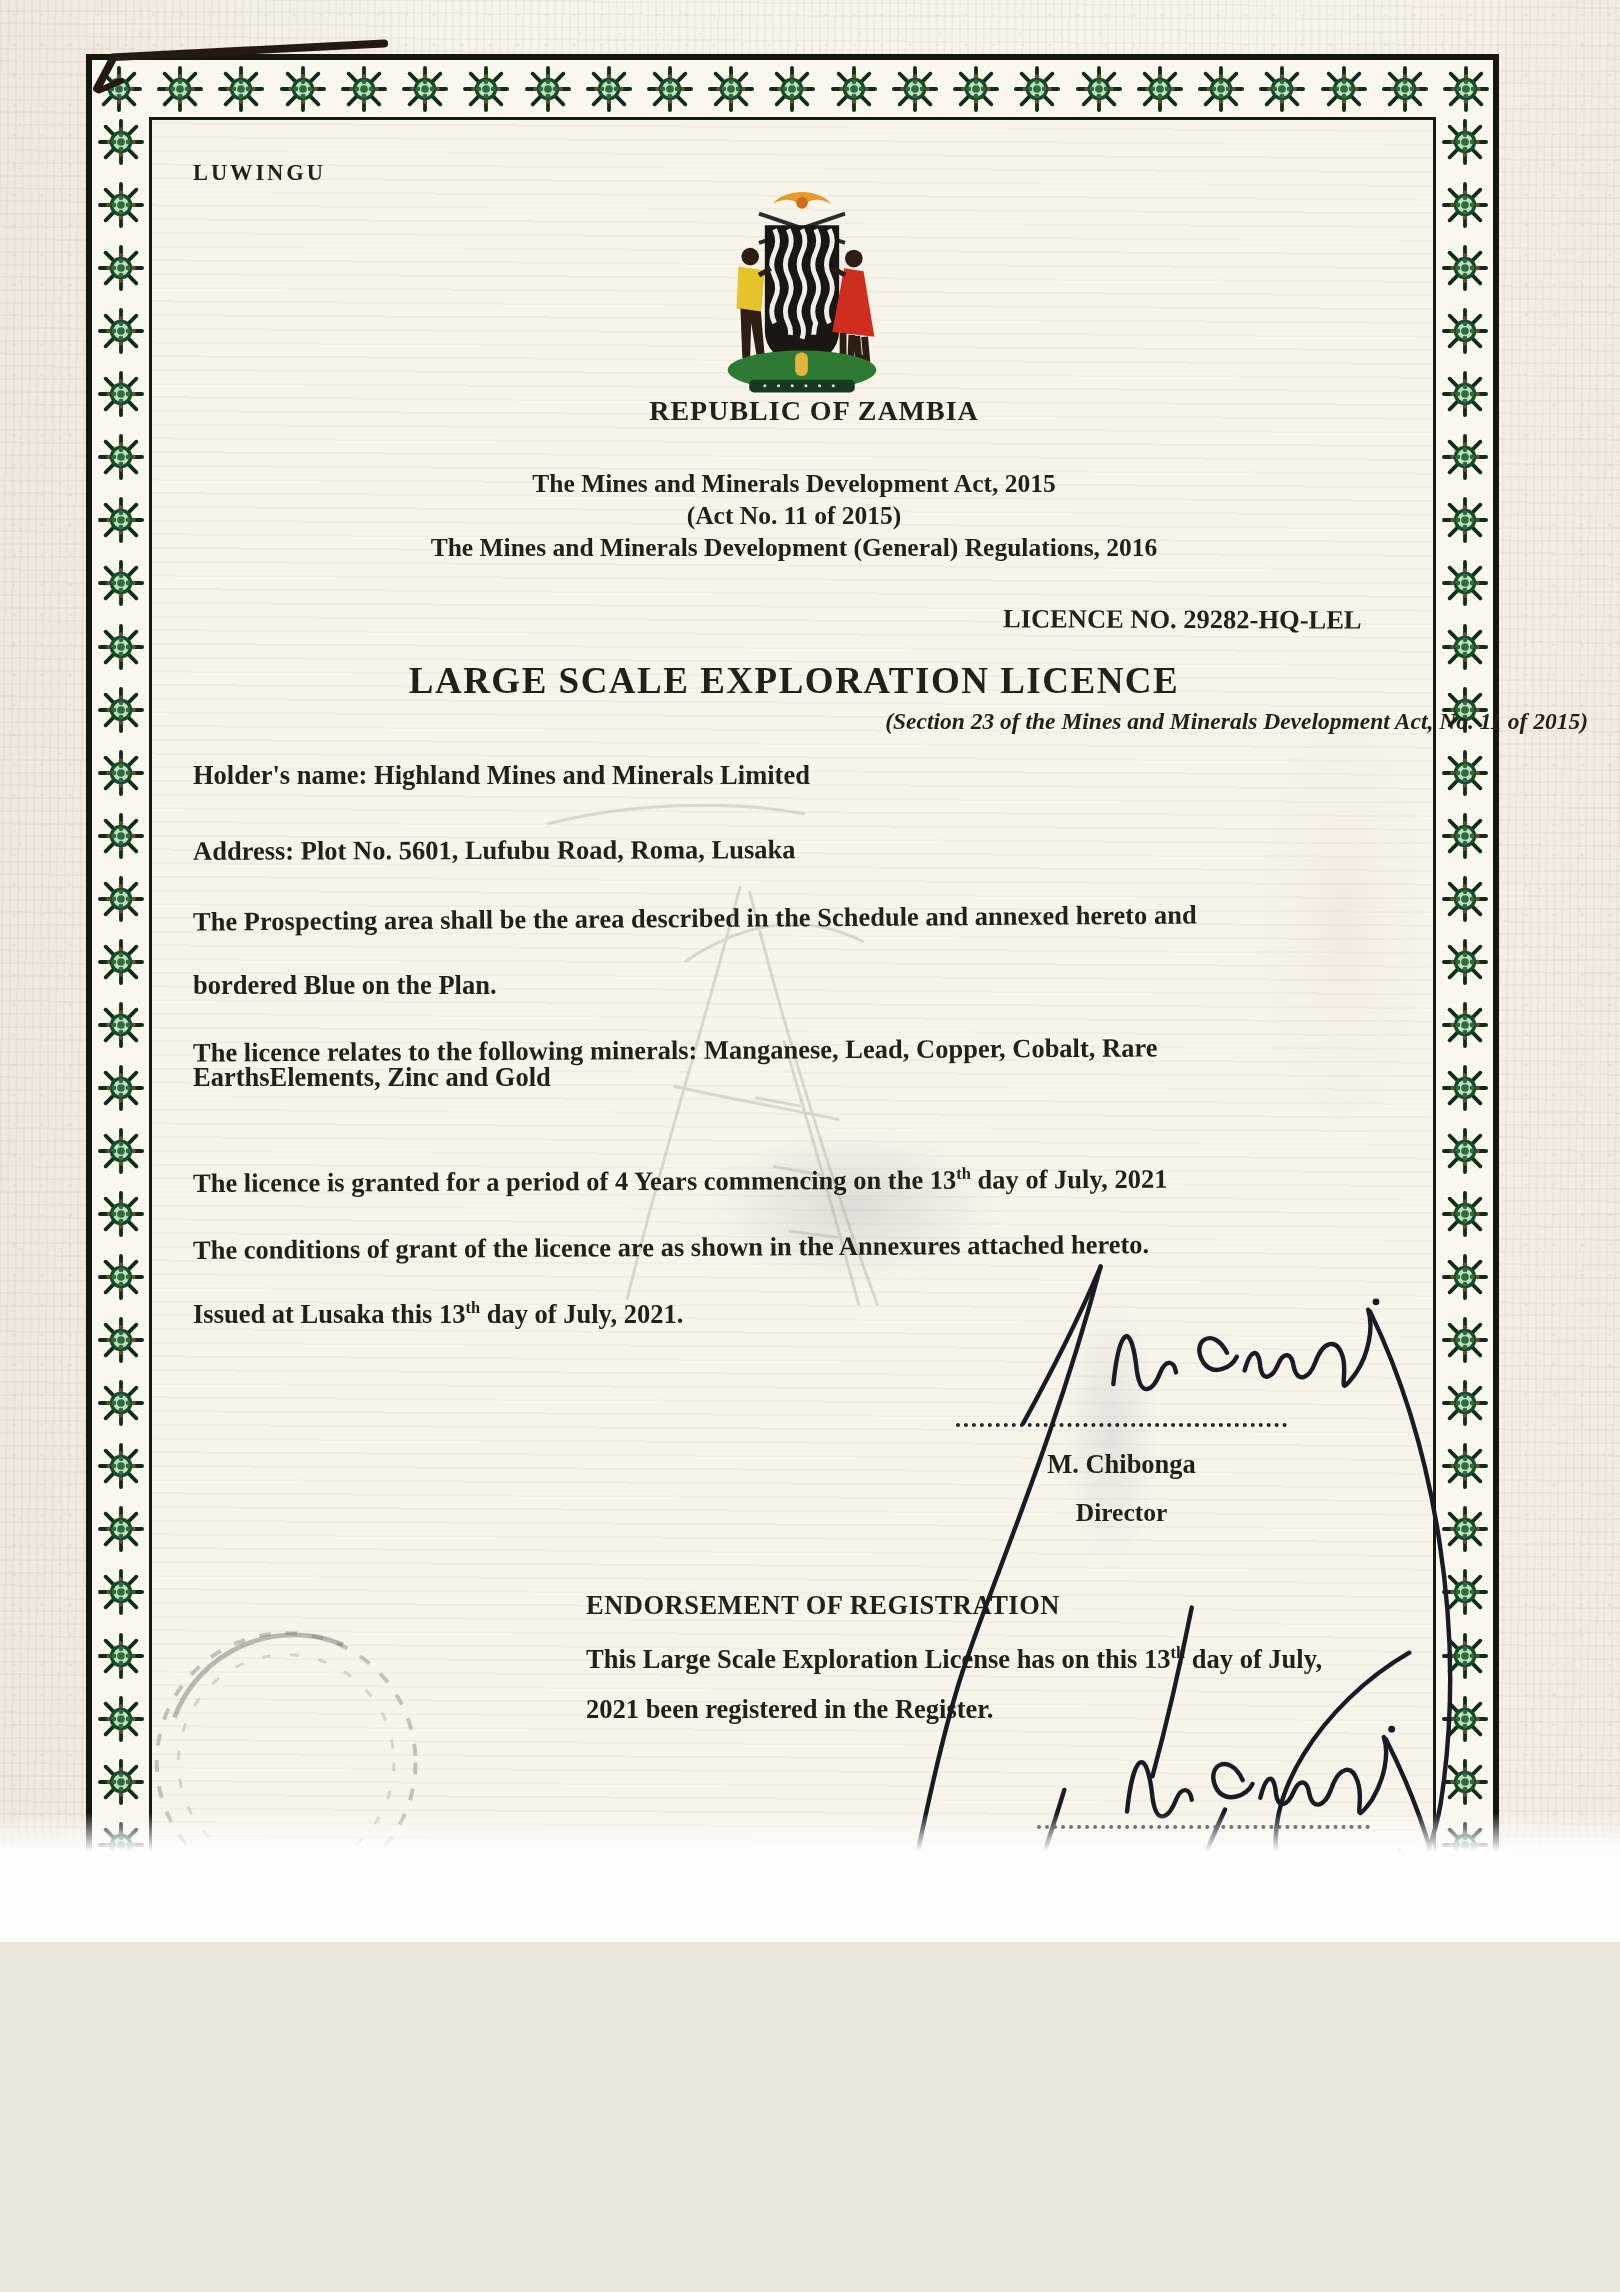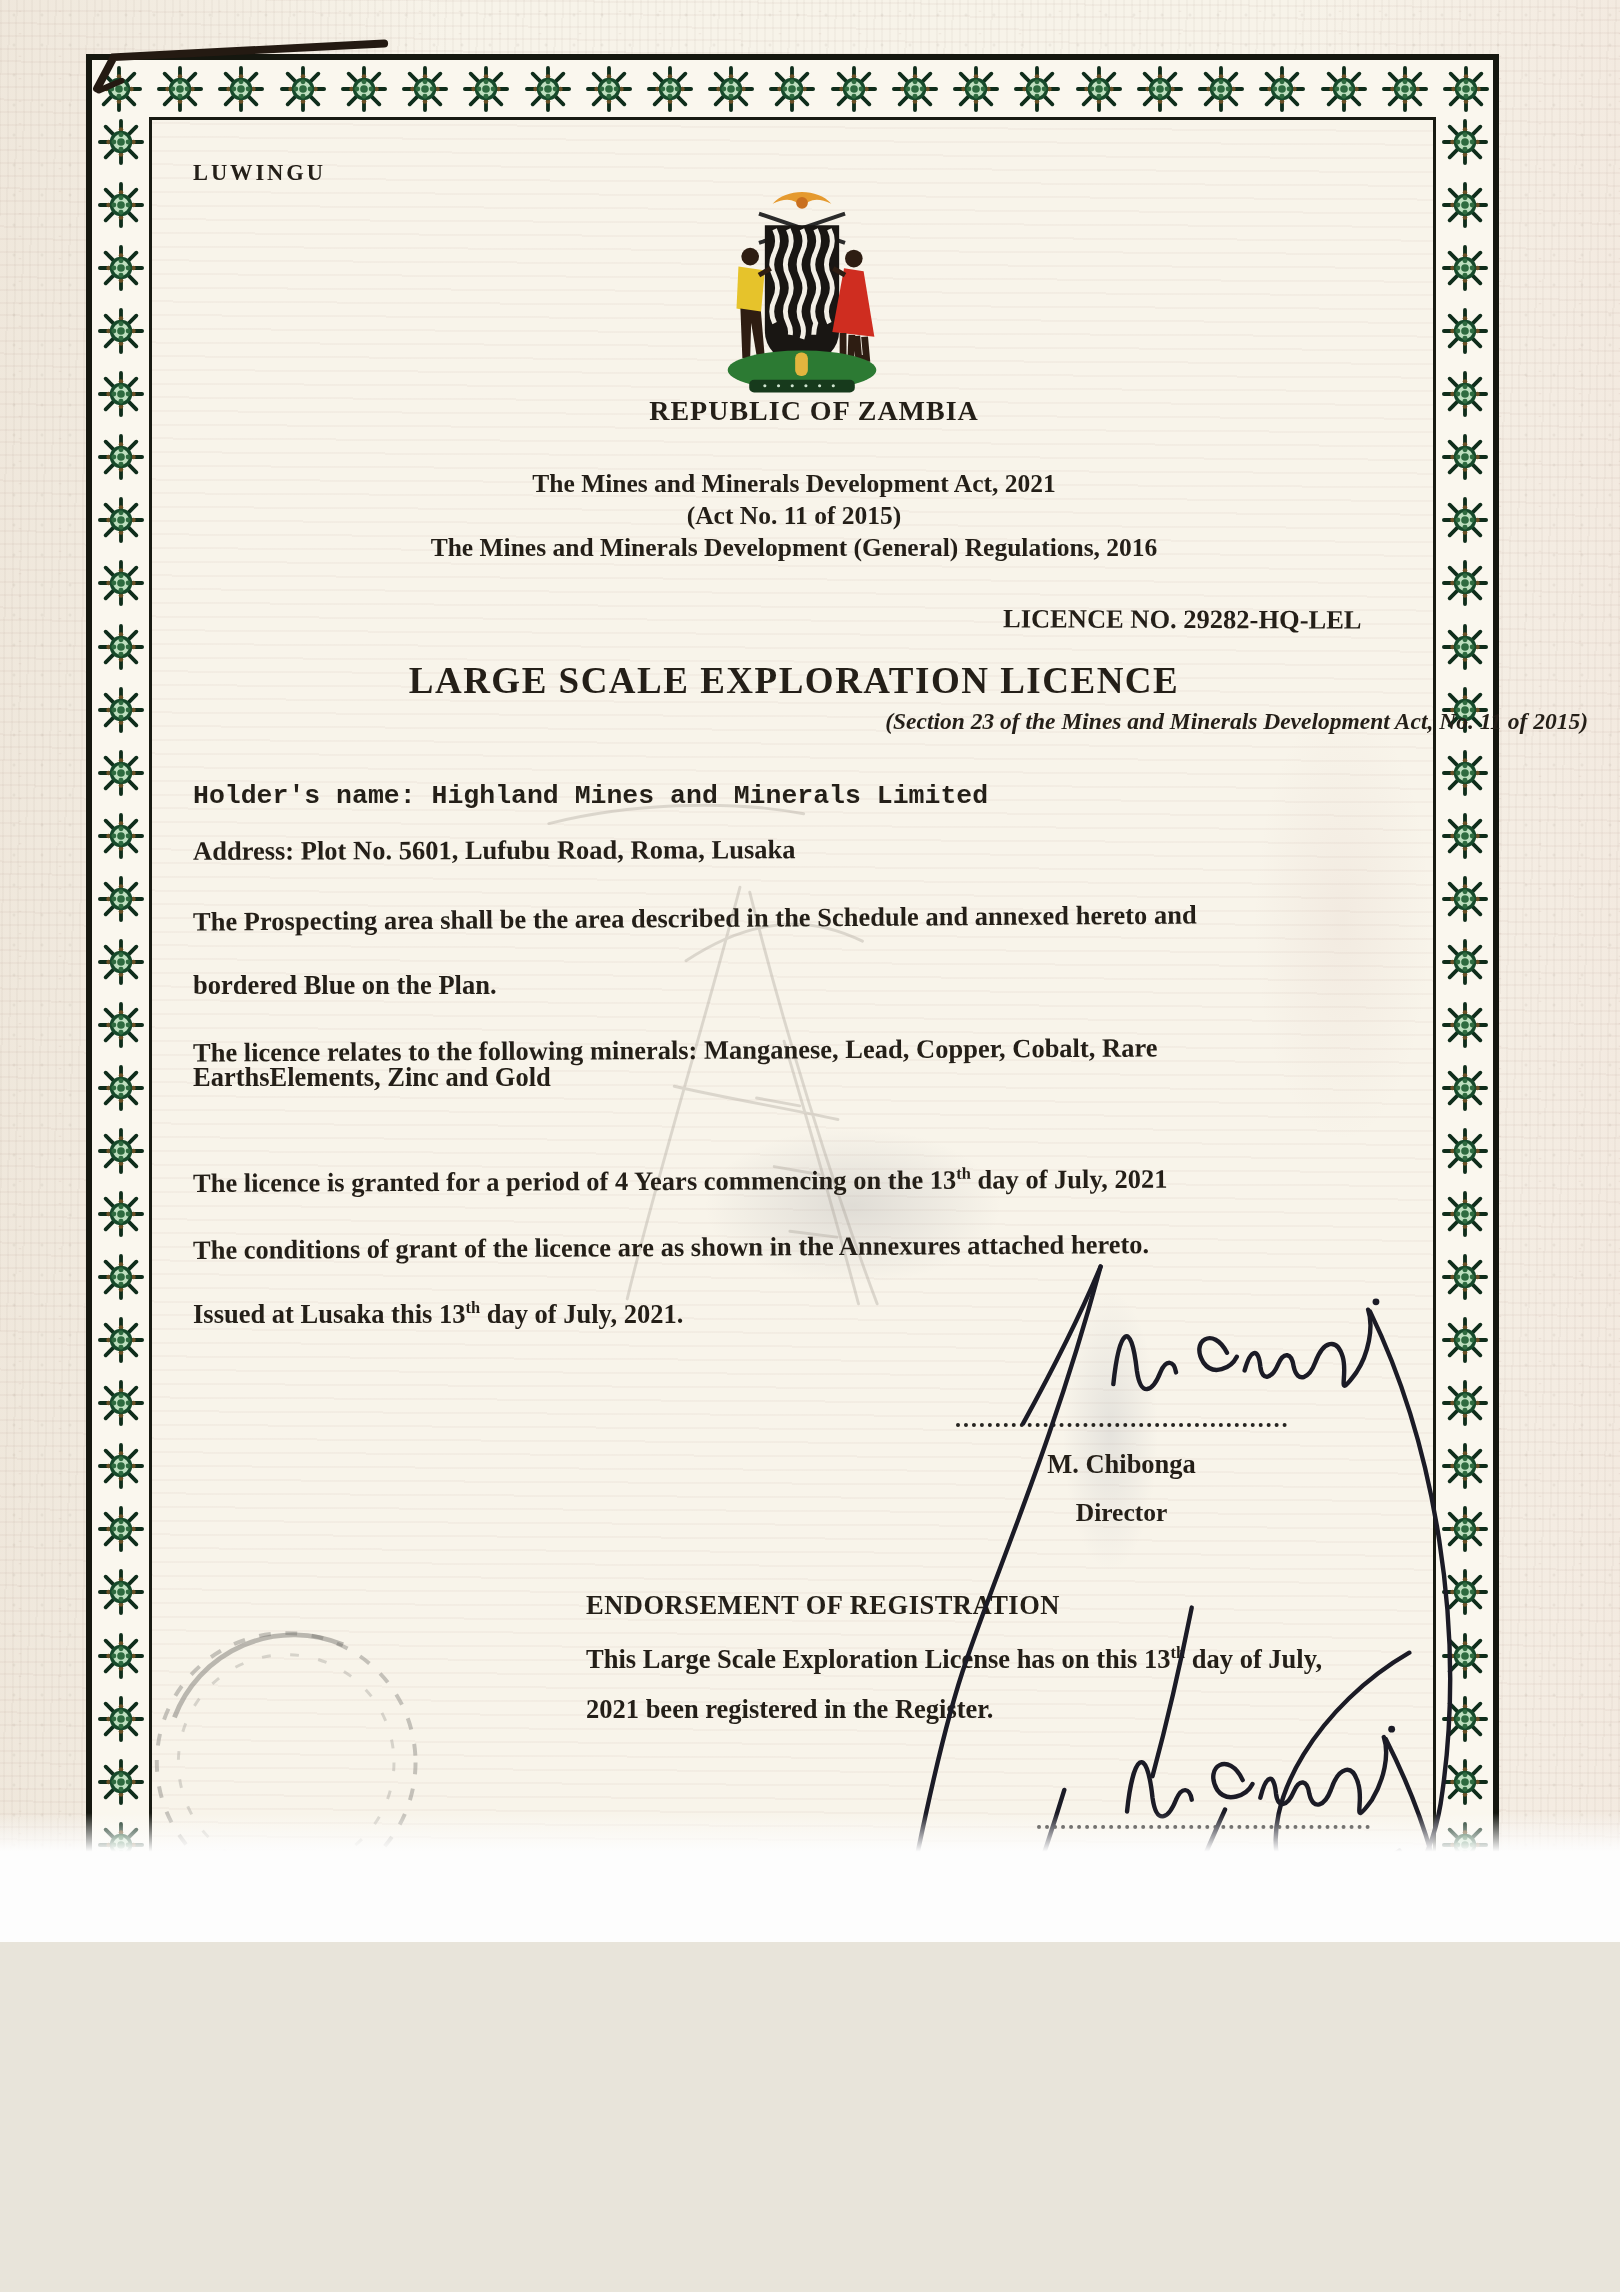--- a/index.html
+++ b/index.html
@@ -51,21 +51,21 @@
   .center{left:0;width:1588px;text-align:center;}
   .region{left:193px;top:160px;font-size:22.5px;letter-spacing:2.9px;}
   .republic{top:395px;font-size:28px;letter-spacing:1px;padding-left:20px;}
   .act1{top:469px;font-size:25.5px;}
   .act2{top:501px;font-size:25.5px;}
   .act3{top:533px;font-size:25.5px;}
   .licno{right:258px;top:604px;font-size:26.5px;transform:rotate(.2deg);}
   .title{top:659px;font-size:37px;letter-spacing:1.5px;}
   .subtitle{top:708px;font-size:23.5px;font-style:italic;text-align:right;}
   .body-line{left:193px;font-size:26.5px;}
-  .y-holder{top:781px;font-family:Liberation Mono, monospace;}
+  .y-holder{top:760px;}
   .y-address{top:835px;transform:rotate(-.15deg);}
   .y-prosp1{top:903px;transform:rotate(-.4deg);}
   .y-prosp2{top:970px;}
   .y-min1{top:1035px;transform:rotate(-.3deg);}
   .y-min2{top:1046px;margin-top:16px;}
   .y-period{top:1165px;transform:rotate(-.25deg);}
   .y-cond{top:1232px;transform:rotate(-.35deg);}
   .y-issued{top:1298px;}
   sup{font-size:.62em;}
   .dotted{position:absolute;height:0;border-bottom:4.9px dotted #262420;}
@@ -516,21 +516,21 @@
         <circle cx="66" cy="206" r="1.6"></circle>
         <circle cx="80" cy="206" r="1.6"></circle>
         <circle cx="94" cy="206" r="1.6"></circle>
         <circle cx="108" cy="206" r="1.6"></circle>
         <circle cx="122" cy="206" r="1.6"></circle>
       </g>
   </svg>
 
   <div class="t region">LUWINGU</div>
   <div class="t center republic">REPUBLIC OF ZAMBIA</div>
-  <div class="t center act1">The Mines and Minerals Development Act, 2021</div>
+  <div class="t center act1">The Mines and Minerals Development Act, 2015</div>
   <div class="t center act2">(Act No. 11 of 2015)</div>
   <div class="t center act3">The Mines and Minerals Development (General) Regulations, 2016</div>
   <div class="t licno">LICENCE NO. 29282-HQ-LEL</div>
   <div class="t center title">LARGE SCALE EXPLORATION LICENCE</div>
   <div class="t center subtitle">(Section 23 of the Mines and Minerals Development Act, No. 11 of 2015)</div>
 
   <div class="t body-line y-holder">Holder's name:  Highland Mines and Minerals Limited</div>
   <div class="t body-line y-address">Address: Plot No. 5601, Lufubu Road, Roma, Lusaka</div>
   <div class="t body-line y-prosp1">The Prospecting area shall be the area described in the Schedule and annexed hereto and</div>
   <div class="t body-line y-prosp2">bordered Blue on the Plan.</div>

